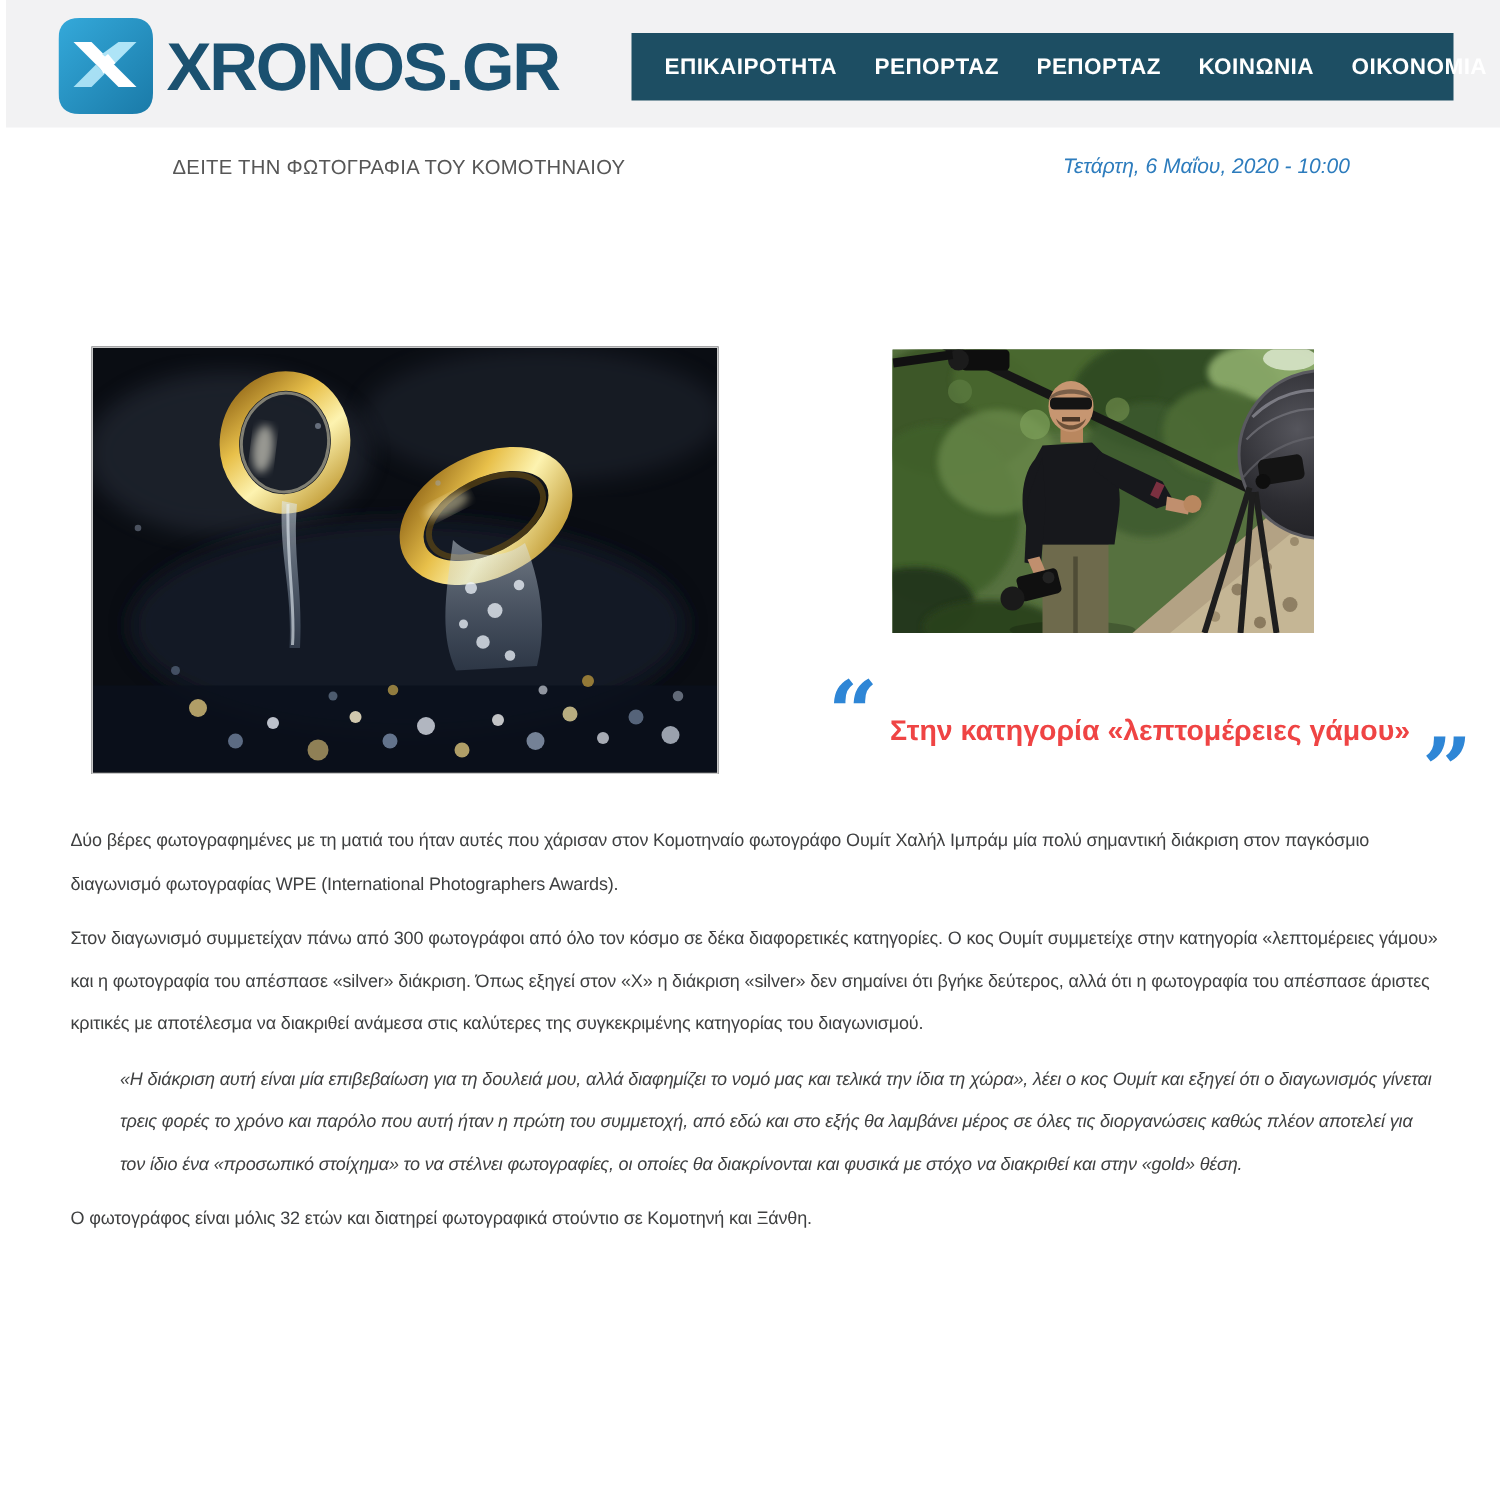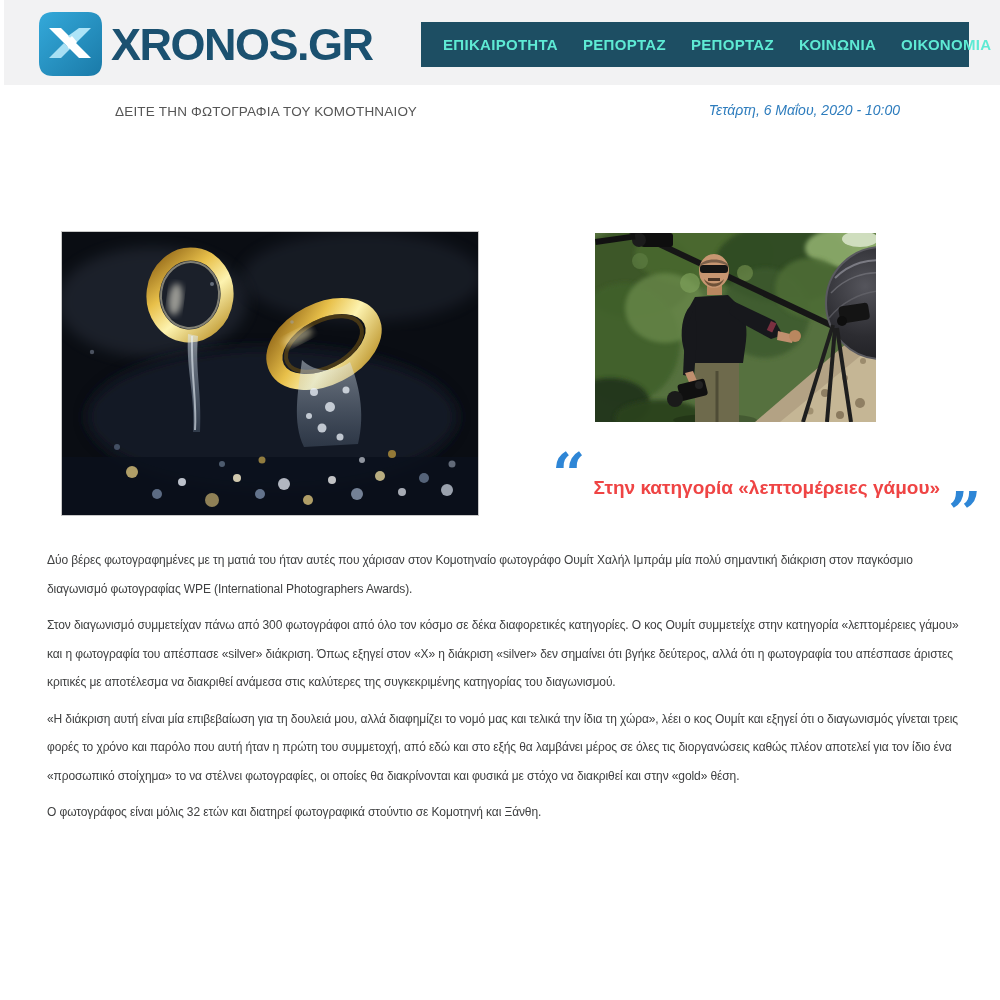--- a/index.html
+++ b/index.html
@@ -5,21 +5,21 @@
   html,body{margin:0;padding:0;background:#ffffff;}
   .page{position:relative;width:1000px;height:1000px;background:#ffffff;overflow:hidden;
         font-family:"Liberation Sans",sans-serif;}
 
   
   .site-header{position:absolute;left:4px;top:0;width:1000px;height:85px;background:#f2f2f3;}
   .logo{position:absolute;left:35px;top:12px;display:flex;align-items:center;gap:9px;cursor:pointer;}
   .logo-text{font-size:45px;font-weight:bold;color:#1b5170;letter-spacing:-1.5px;line-height:1;}
   .main-nav{position:absolute;left:417px;top:22px;width:548px;height:45px;background:#1d4e63;
             display:flex;align-items:center;gap:25px;padding:0 22px;box-sizing:border-box;}
-  .nav-item{color:#5eead4;font-size:15px;font-weight:bold;letter-spacing:.3px;cursor:pointer;white-space:nowrap;}
+  .nav-item{color:#ffffff;font-size:15px;font-weight:bold;letter-spacing:.3px;cursor:pointer;white-space:nowrap;}
 
   
   .kicker{position:absolute;left:115px;top:104px;font-size:13.5px;color:#565656;letter-spacing:.2px;}
   .date{position:absolute;right:100px;top:102px;font-size:14px;font-style:italic;color:#2d7cbd;}
   .title{position:absolute;left:103px;top:128px;width:790px;margin:0;font-size:35px;line-height:38px;
          font-weight:500;color:#333538;letter-spacing:-.3px;}
 
   
   .fig{position:absolute;margin:0;padding:0;line-height:0;}
   .fig-rings{left:61px;top:231px;width:416px;height:283px;border:1px solid #c8c8c8;background:#0a0d13;}
@@ -30,21 +30,21 @@
   .pull-quote{position:absolute;left:552px;top:450px;width:400px;display:flex;align-items:flex-start;}
   .q-mark{font-family:"DejaVu Serif",serif;font-weight:bold;font-size:58px;line-height:1;color:#2e86d6;}
   .q-open{margin-top:-4px;}
   .q-close{margin-top:34px;margin-left:6px;}
   .q-text{font-size:19px;font-weight:bold;color:#ef4444;margin:27px 2px 0 8px;white-space:nowrap;}
 
   
   .body-copy{position:absolute;left:47px;top:546px;width:912px;color:#3f4041;
              font-size:12px;line-height:28.5px;letter-spacing:-.1px;}
   .body-copy p{margin:0 0 8px 0;}
-  .body-copy p.em{}
+  .body-copy p.em{font-style:italic;margin-left:33px;}
 </style>
 </head>
 <body>
 
 <div class="page">
 
   <header class="site-header">
     <div class="logo">
       <svg width="63" height="64" viewBox="0 0 63 64">
         <defs>

